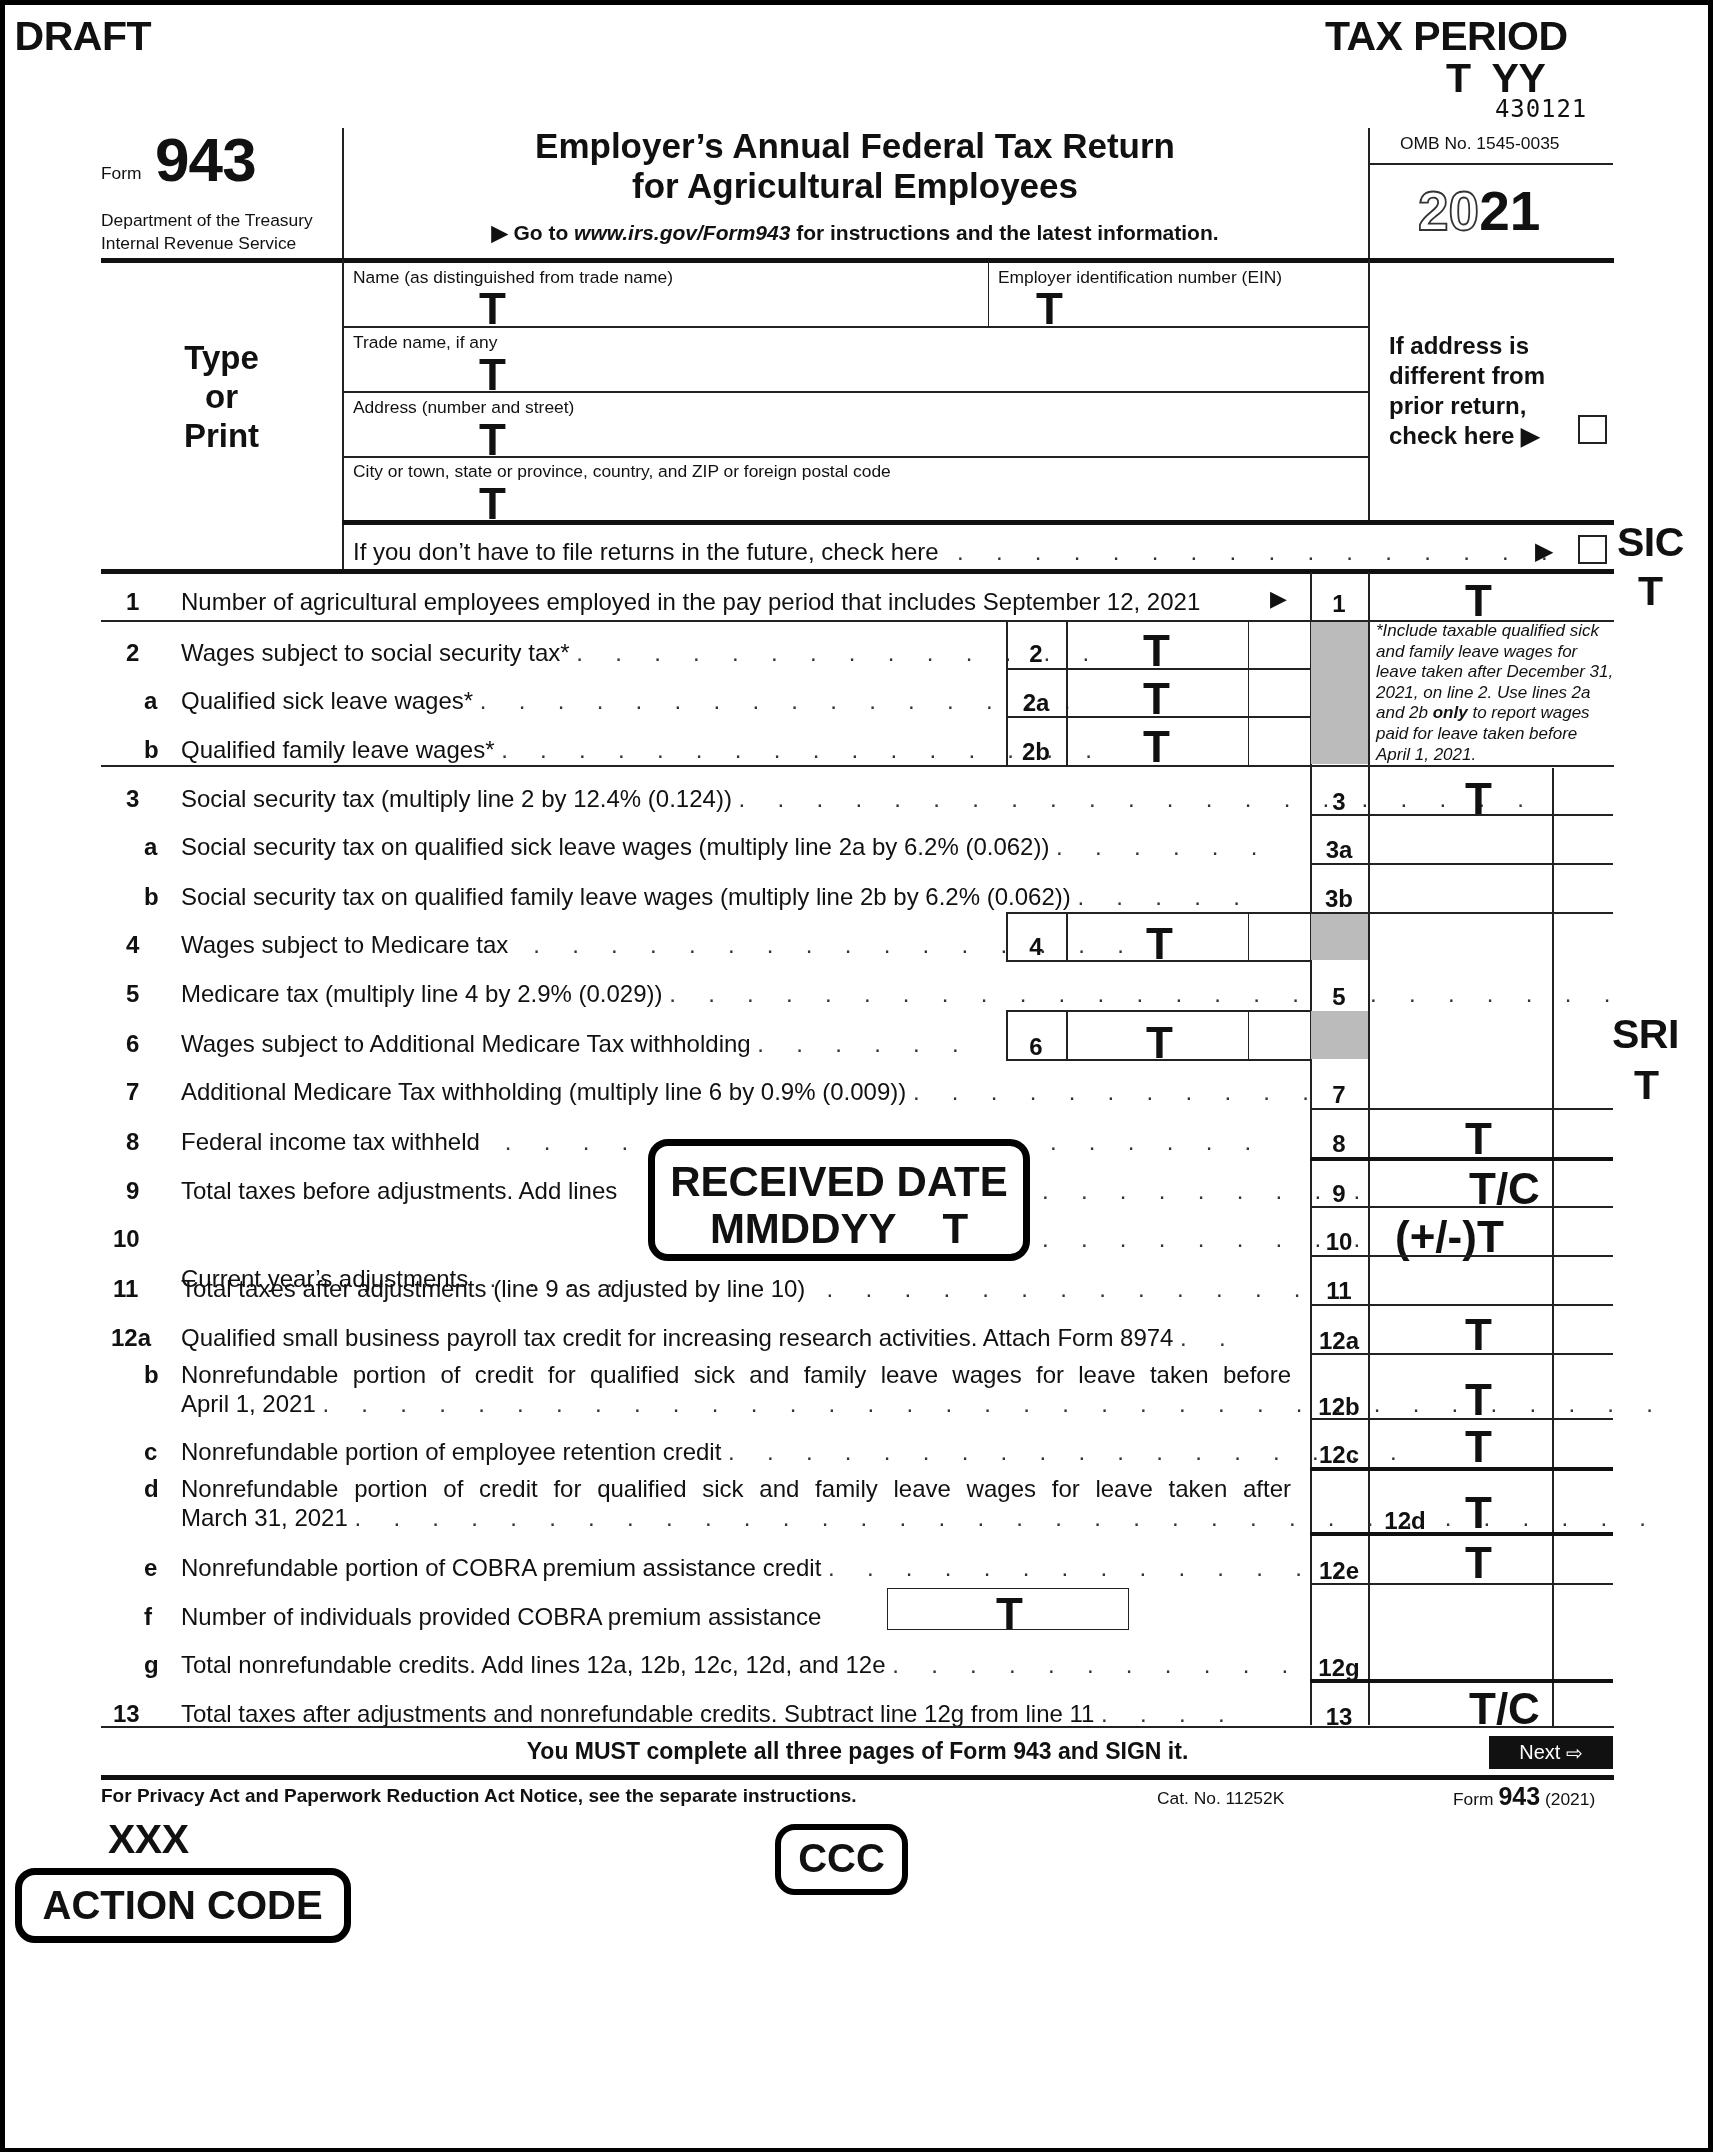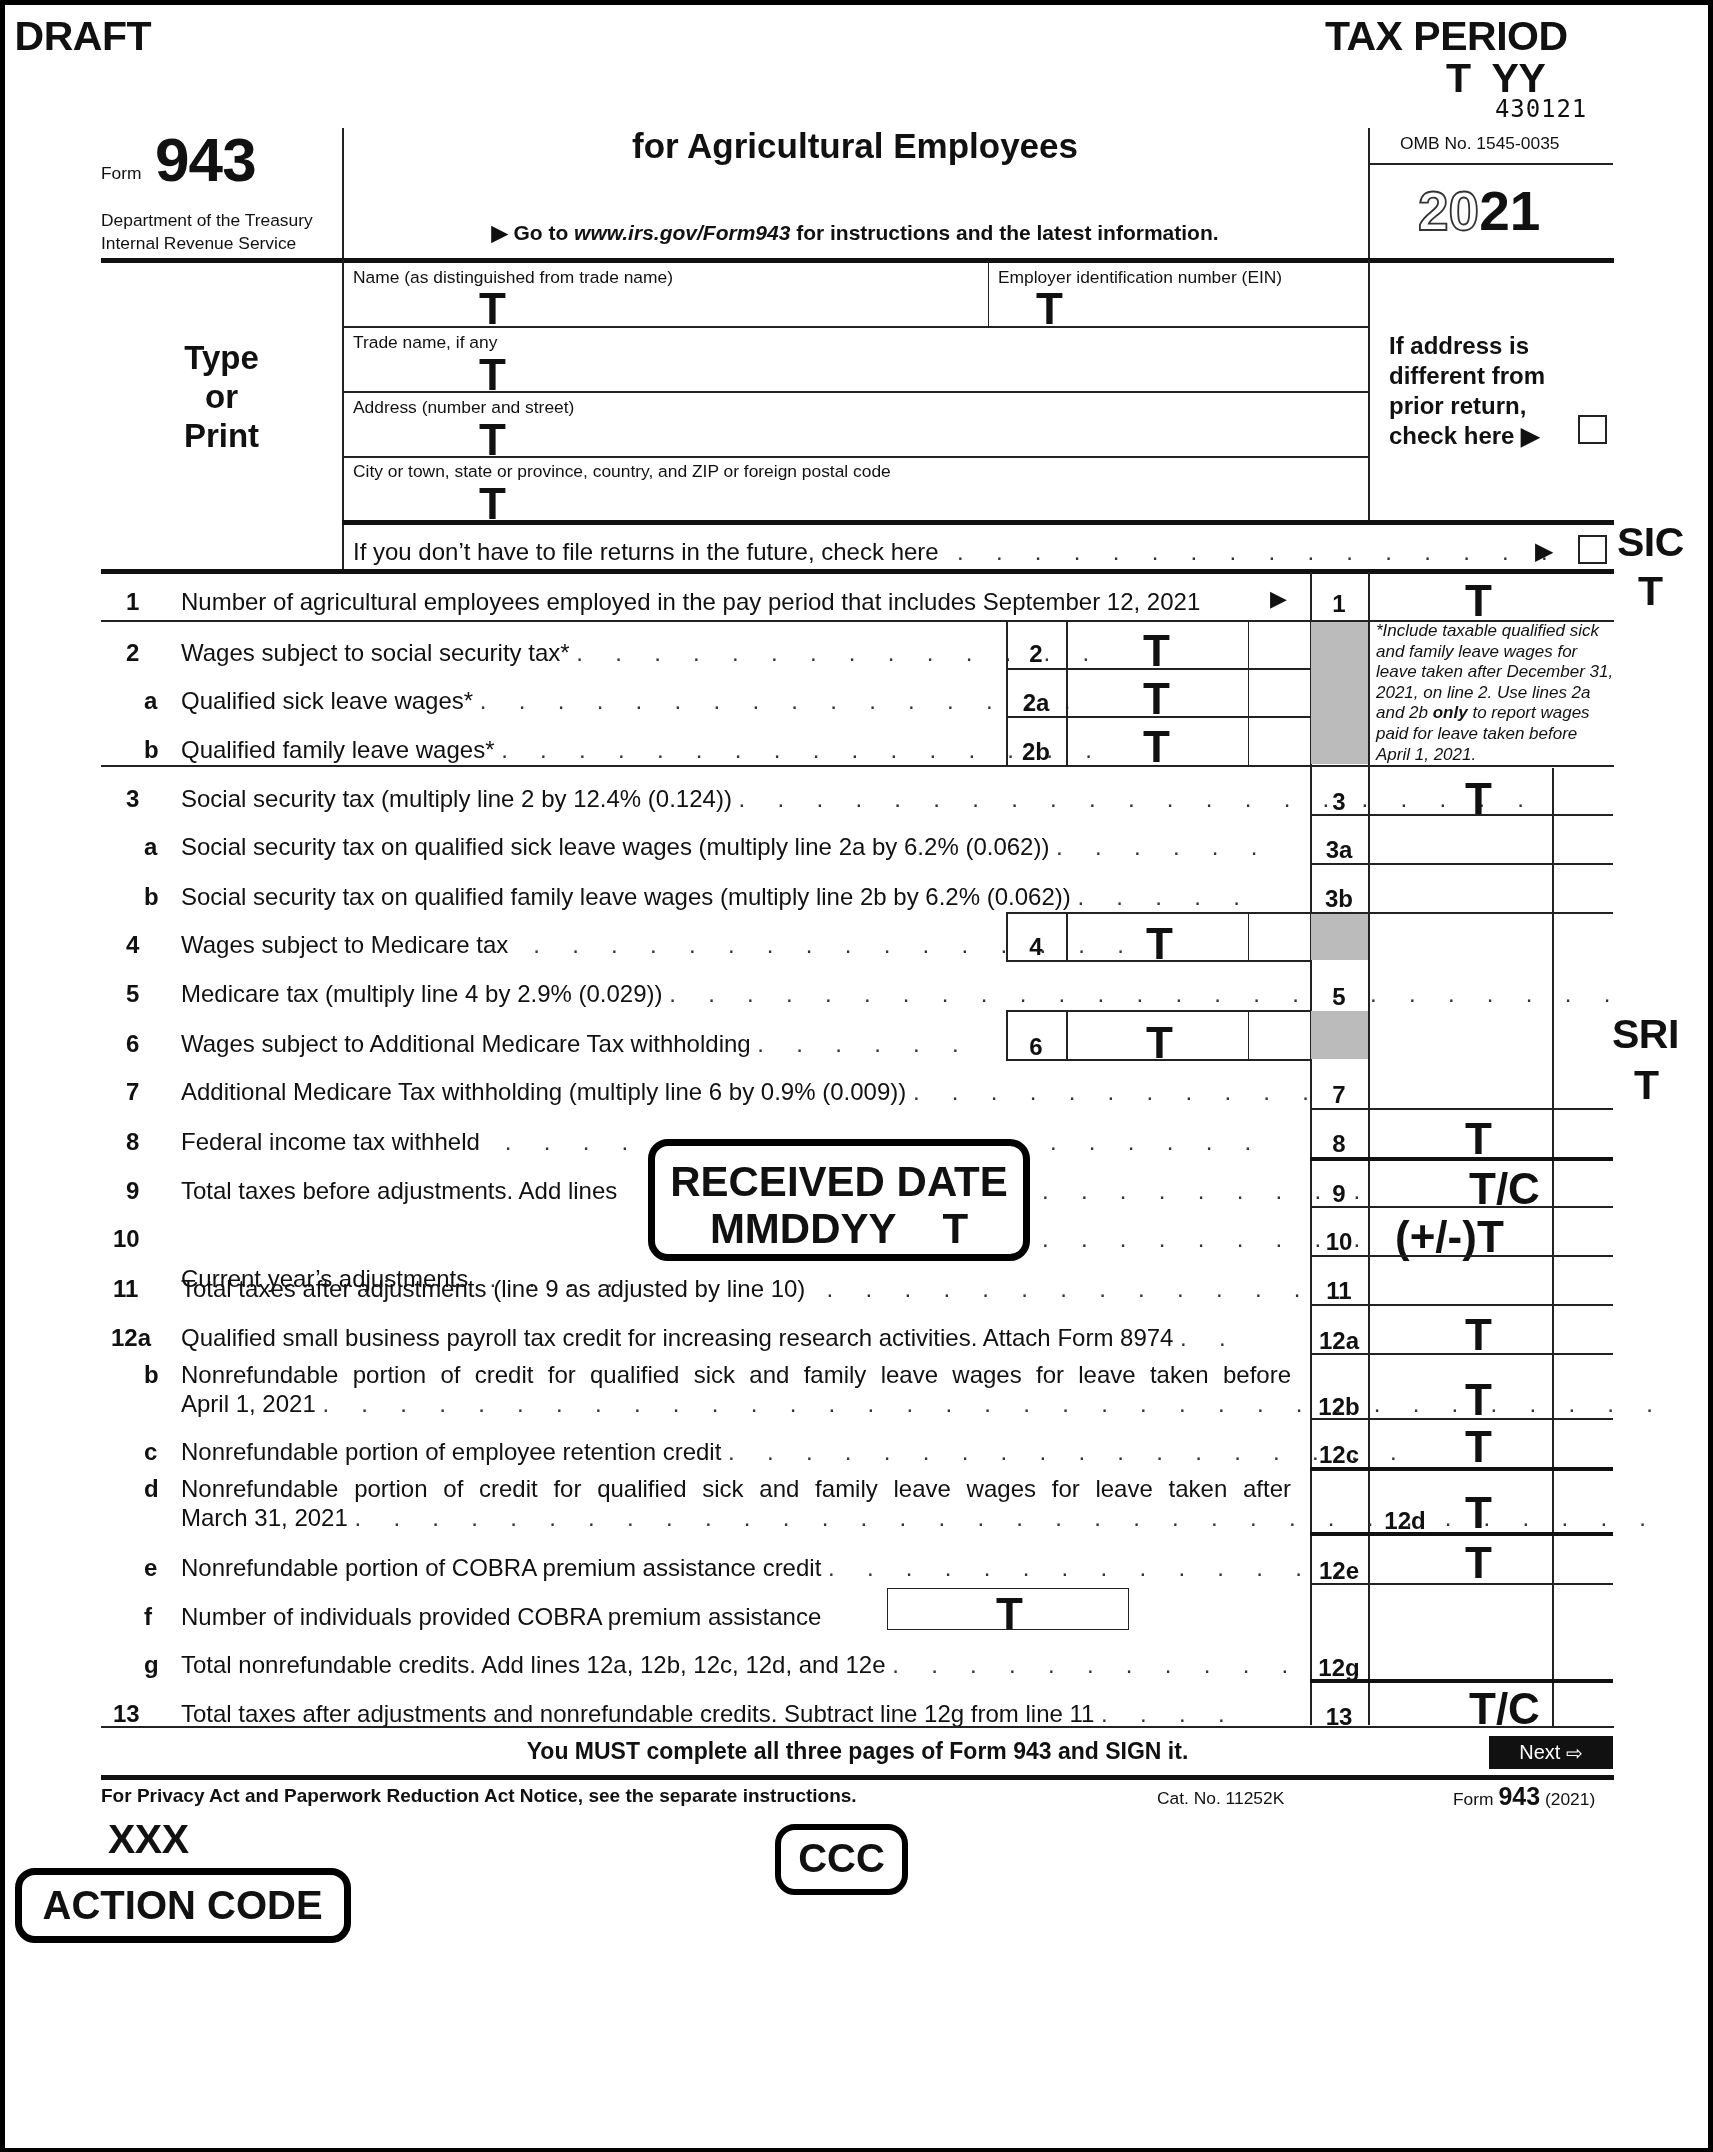--- a/index.html
+++ b/index.html
@@ -37,20 +37,21 @@
 
 <div class="abs small" style="left:101px;top:163px;">Form</div>
 <div class="abs bold" style="left:155px;top:124px;font-size:62px;letter-spacing:-0.9px;">943</div>
 <div class="abs small" style="left:101px;top:210px;">Department of the Treasury</div>
 <div class="abs small" style="left:101px;top:233px;">Internal Revenue Service</div>
 
 <div class="vline" style="left:342px;top:128px;height:132px;"></div>
 <div class="vline" style="left:1368px;top:128px;height:132px;"></div>
 
 <div class="abs bold" style="left:342px;width:1026px;top:126px;text-align:center;font-size:35px;line-height:40px;">
+  <div>Employer’s Annual Federal Tax Return</div>
   <div>for Agricultural Employees</div>
 </div>
 <div class="abs" style="left:342px;width:1026px;top:221px;text-align:center;font-size:21px;font-weight:bold;">
   <span>▶ Go to </span><i>www.irs.gov/Form943</i><span> for instructions and the latest information.</span>
 </div>
 
 <div class="abs small" style="left:1400px;top:133px;font-size:17.4px;">OMB No. 1545-0035</div>
 <div class="hline" style="left:1368px;top:163px;width:245px;"></div>
 <div class="abs bold" style="left:1418px;top:179px;font-size:55px;">
   <span style="color:#fff;-webkit-text-stroke:1.8px #333;">20</span><span>21</span>

